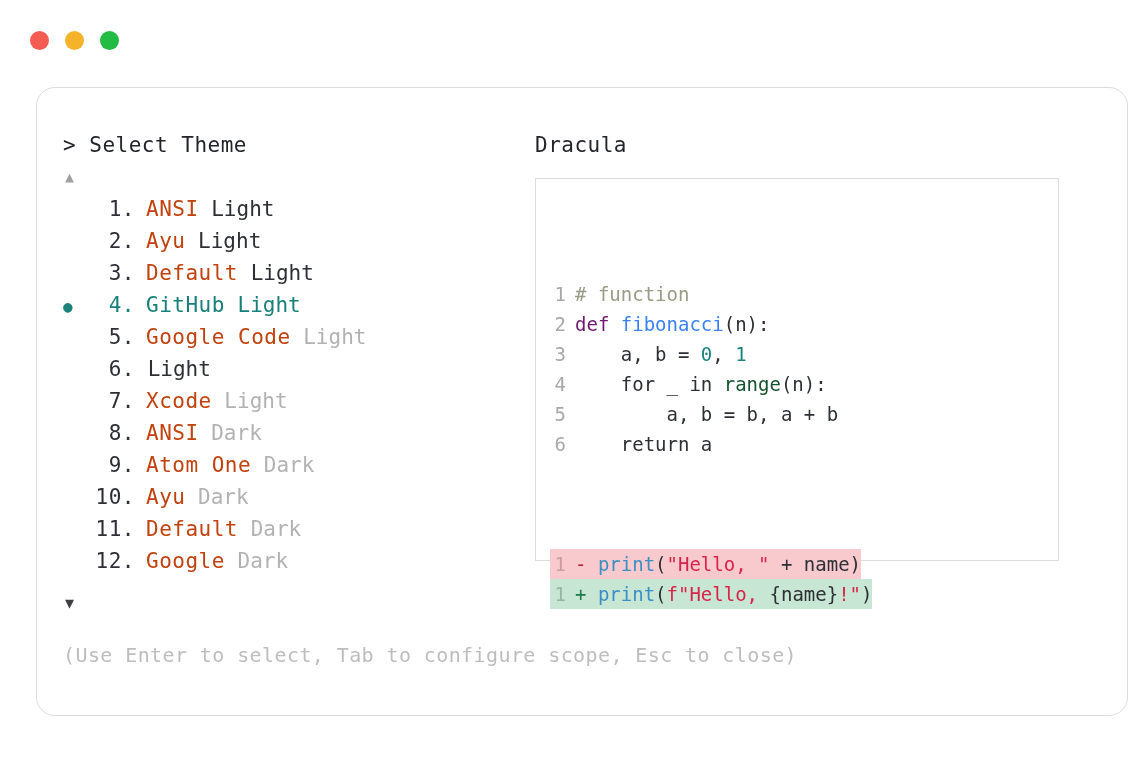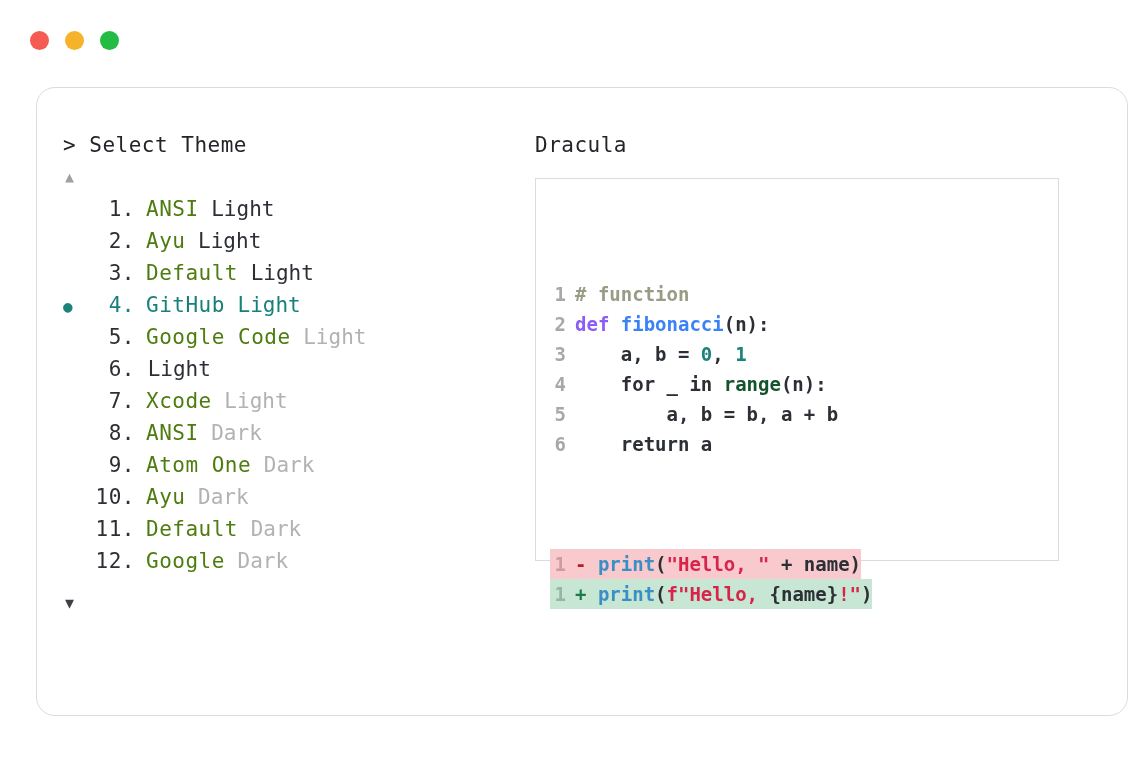--- a/index.html
+++ b/index.html
@@ -97,21 +97,21 @@
   }
   .idx {
     width: 44px;
     flex: 0 0 44px;
     text-align: right;
     color: #2c2f35;
     letter-spacing: 0.5px;
   }
   .label {
     padding-left: 11px;
-    color: #4d7c0f;
+    color: #c2410c;
     letter-spacing: 0.5px;
   }
   .variant { color: #2c2f35; }
   .variant.muted { color: #b2b2b2; }
   .theme-row.selected .idx,
   .theme-row.selected .label,
   .theme-row.selected .variant { color: #17807a; }
 
   
   .preview {
@@ -126,39 +126,38 @@
     letter-spacing: 0.5px;
     line-height: 26px;
   }
   .preview-box {
     margin-top: 20px;
     width: 524px;
     height: 383px;
     box-sizing: border-box;
     border: 1.5px solid #dcdcdc;
     background: #ffffff;
-    font-weight: bold;
   }
   .code {
     padding: 40px 0 0 14px;
     font-size: 19px;
     line-height: 30px;
     white-space: pre;
   }
   .code-line { display: block; height: 30px; }
   .ln {
     display: inline-block;
     width: 16px;
     text-align: right;
     color: #a8a8a8;
     margin-right: 9px;
   }
 
   .tok-comment { color: #9a9b84; }
-  .tok-kw      { color: #8b5cf6; }
+  .tok-kw      { color: #701a75; }
   .tok-fn      { color: #3b82f6; }
   .tok-num     { color: #1b837c; }
   .tok-builtin { color: #14532d; }
   .tok-plain   { color: #2c2f35; }
   .tok-str     { color: #d8234a; }
   .tok-print   { color: #3a8fc4; }
 
   .diff-block { margin-top: 30px; }
   .diff-line {
     display: block;
@@ -219,15 +218,16 @@
     <div class="preview">
       <div class="preview-title">Dracula</div>
       <div class="preview-box">
         <div class="code">
           <div id="code-lines"><span class="code-line"><span class="ln">1</span><span class="tok-comment"># function</span></span><span class="code-line"><span class="ln">2</span><span class="tok-kw">def </span><span class="tok-fn">fibonacci</span><span class="tok-plain">(n):</span></span><span class="code-line"><span class="ln">3</span><span class="tok-plain">    a, b = </span><span class="tok-num">0</span><span class="tok-plain">, </span><span class="tok-num">1</span></span><span class="code-line"><span class="ln">4</span><span class="tok-plain">    for _ in </span><span class="tok-builtin">range</span><span class="tok-plain">(n):</span></span><span class="code-line"><span class="ln">5</span><span class="tok-plain">        a, b = b, a + b</span></span><span class="code-line"><span class="ln">6</span><span class="tok-plain">    return a</span></span></div>
           <div class="diff-block" id="diff-lines"><span class="diff-line diff-del"><span class="ln">1</span><span class="sign-del">- </span><span class="tok-print">print</span><span class="tok-plain">(</span><span class="tok-str">"Hello, "</span><span class="tok-plain"> + name)</span></span><span class="diff-line diff-add"><span class="ln">1</span><span class="sign-add">+ </span><span class="tok-print">print</span><span class="tok-plain">(</span><span class="tok-str">f"Hello, </span><span class="tok-plain">{name}</span><span class="tok-str">!"</span><span class="tok-plain">)</span></span></div>
         </div>
       </div>
     </div>
 
+    <div class="hint">(Use Enter to select, Tab to configure scope, Esc to close)</div>
 
   </div>
 </div>
 
 </body></html>

